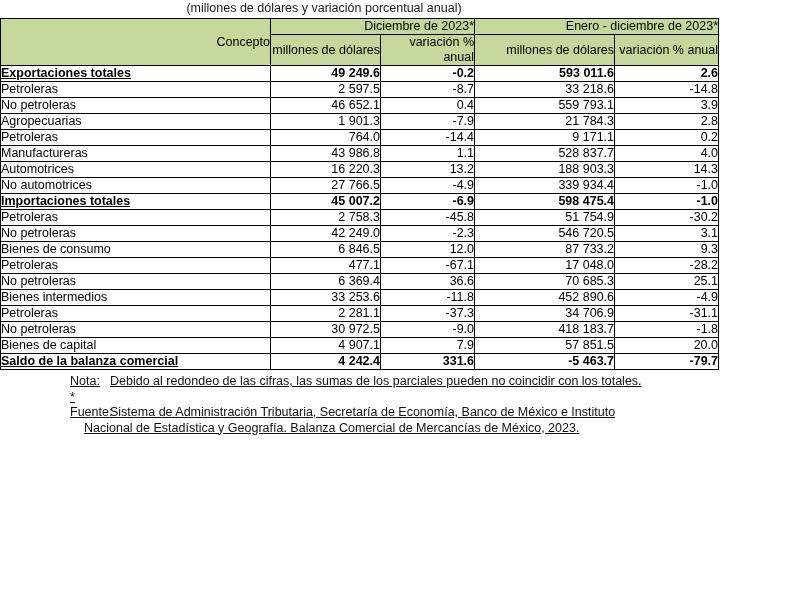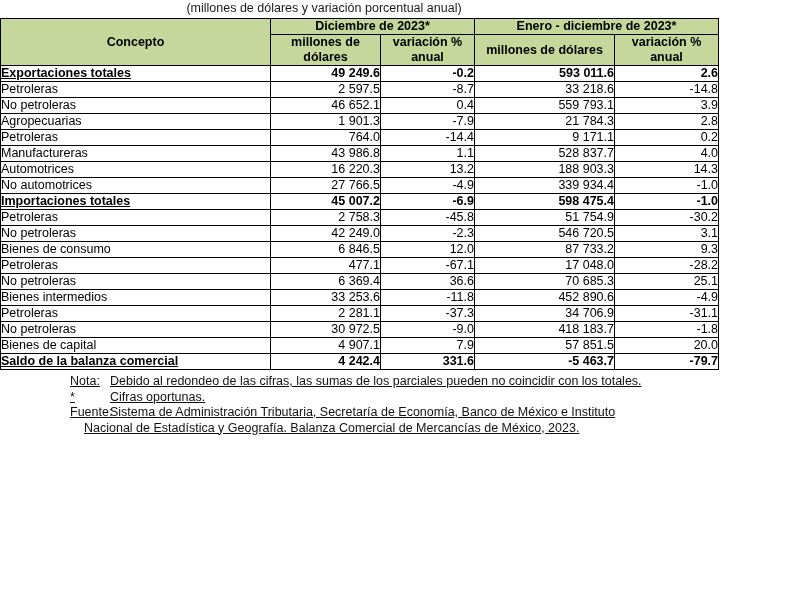--- a/index.html
+++ b/index.html
@@ -36,23 +36,23 @@
     width: 718px;
     table-layout: fixed;
   }
   table.data th, table.data td {
     border: 1px solid #000000;
     padding: 0;
     font-size: 12.5px;
   }
   .hdr {
     background: #c5d79a;
-    text-align: center;
+    text-align: right;
     vertical-align: middle;
-    font-weight: bold;
+    font-weight: normal;
     font-size: 13px;
     line-height: 15px;
     padding: 2px 3px;
   }
   .hdr-concept {
     font-size: 13.5px;
   }
   .hdr-period {
     font-size: 13.5px;
   }
@@ -264,21 +264,20 @@
       </tbody>
   </table>
 
   <div class="notes">
     <div class="note-row">
       <span class="note-key">Nota:</span>
       <span class="note-val">Debido al redondeo de las cifras, las sumas de los parciales pueden no coincidir con los totales.</span>
     </div>
     <div class="note-row">
       <span class="note-key">*</span>
-      <span class="note-val">Cifras oportunas.</span>
     </div>
     <div class="note-row">
       <span class="src-key">Fuente:</span>
       <span class="note-val">Sistema de Administración Tributaria, Secretaría de Economía, Banco de México e Instituto</span>
     </div>
     <div class="note-cont">Nacional de Estadística y Geografía. Balanza Comercial de Mercancías de México, 2023.</div>
   </div>
 
 </div>
 

